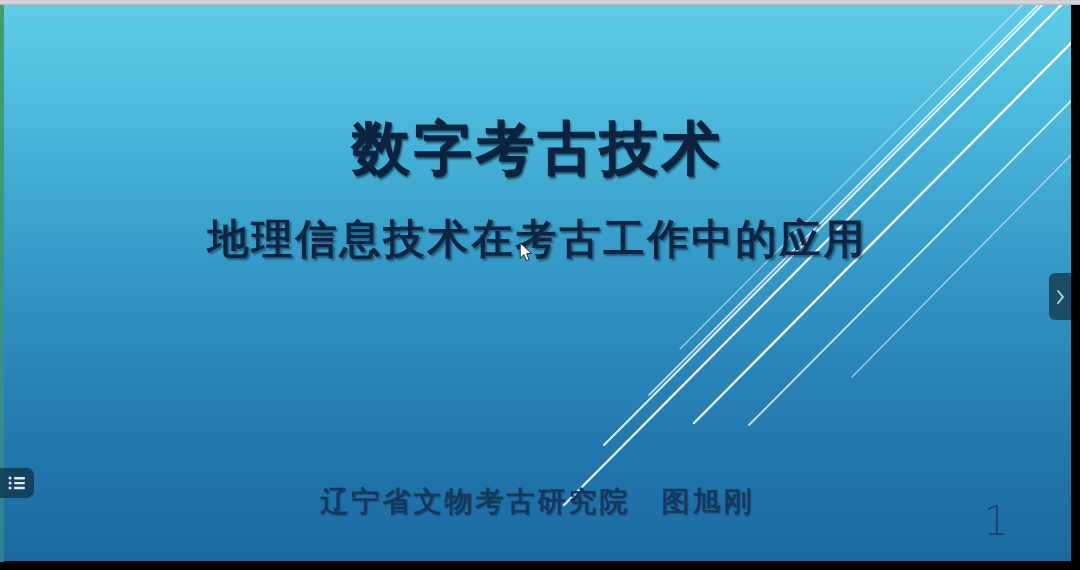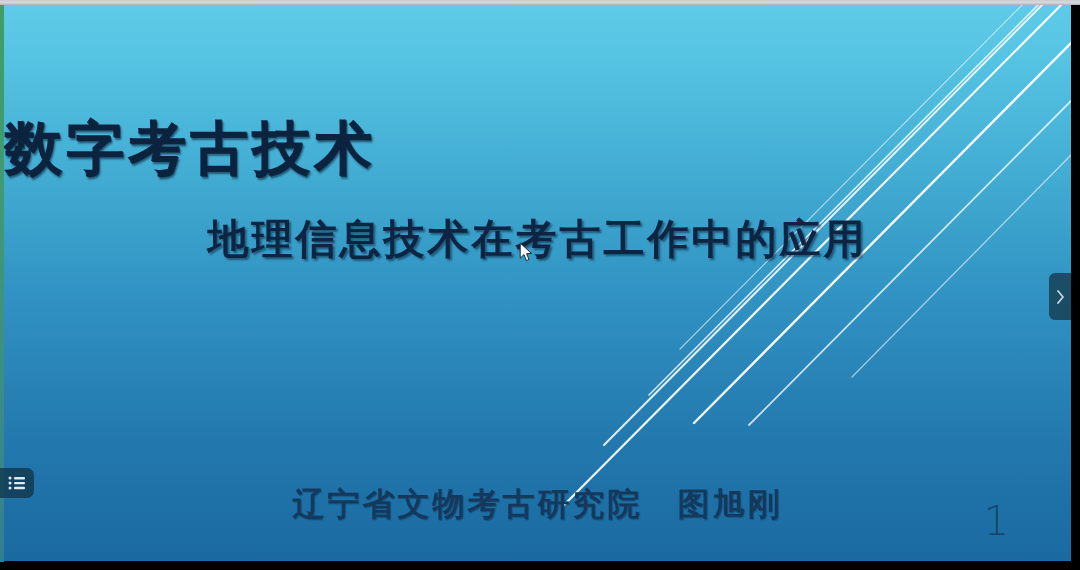--- a/index.html
+++ b/index.html
@@ -96,21 +96,21 @@
     top: 0;
     width: 1067px;
     text-align: center;
   }
 
   #main-title {
     position: absolute;
     left: 0;
     top: 112px;
     width: 1067px;
-    text-align: left;
+    text-align: center;
     font-family: "DejaVu Serif", "Liberation Serif", serif;
     font-weight: 700;
     font-size: 58px;
     letter-spacing: 4px;
     color: #0c2340;
     text-shadow: 2px 3px 2px rgba(6, 24, 46, 0.55),
                  1px 1px 0 rgba(10, 30, 55, 0.8);
     white-space: nowrap;
     line-height: 1.1;
   }
@@ -132,21 +132,21 @@
   }
 
   #presenter-line {
     position: absolute;
     left: 0;
     top: 478px;
     width: 1067px;
     text-align: center;
     font-family: "DejaVu Serif", "Liberation Serif", serif;
     font-weight: 700;
-    font-size: 32px;
+    font-size: 28px;
     letter-spacing: 3px;
     color: #14395c;
     text-shadow: 1px 1px 1px rgba(8, 30, 55, 0.35);
     white-space: nowrap;
   }
 
   #slide-number {
     position: absolute;
     right: 62px;
     bottom: 20px;

